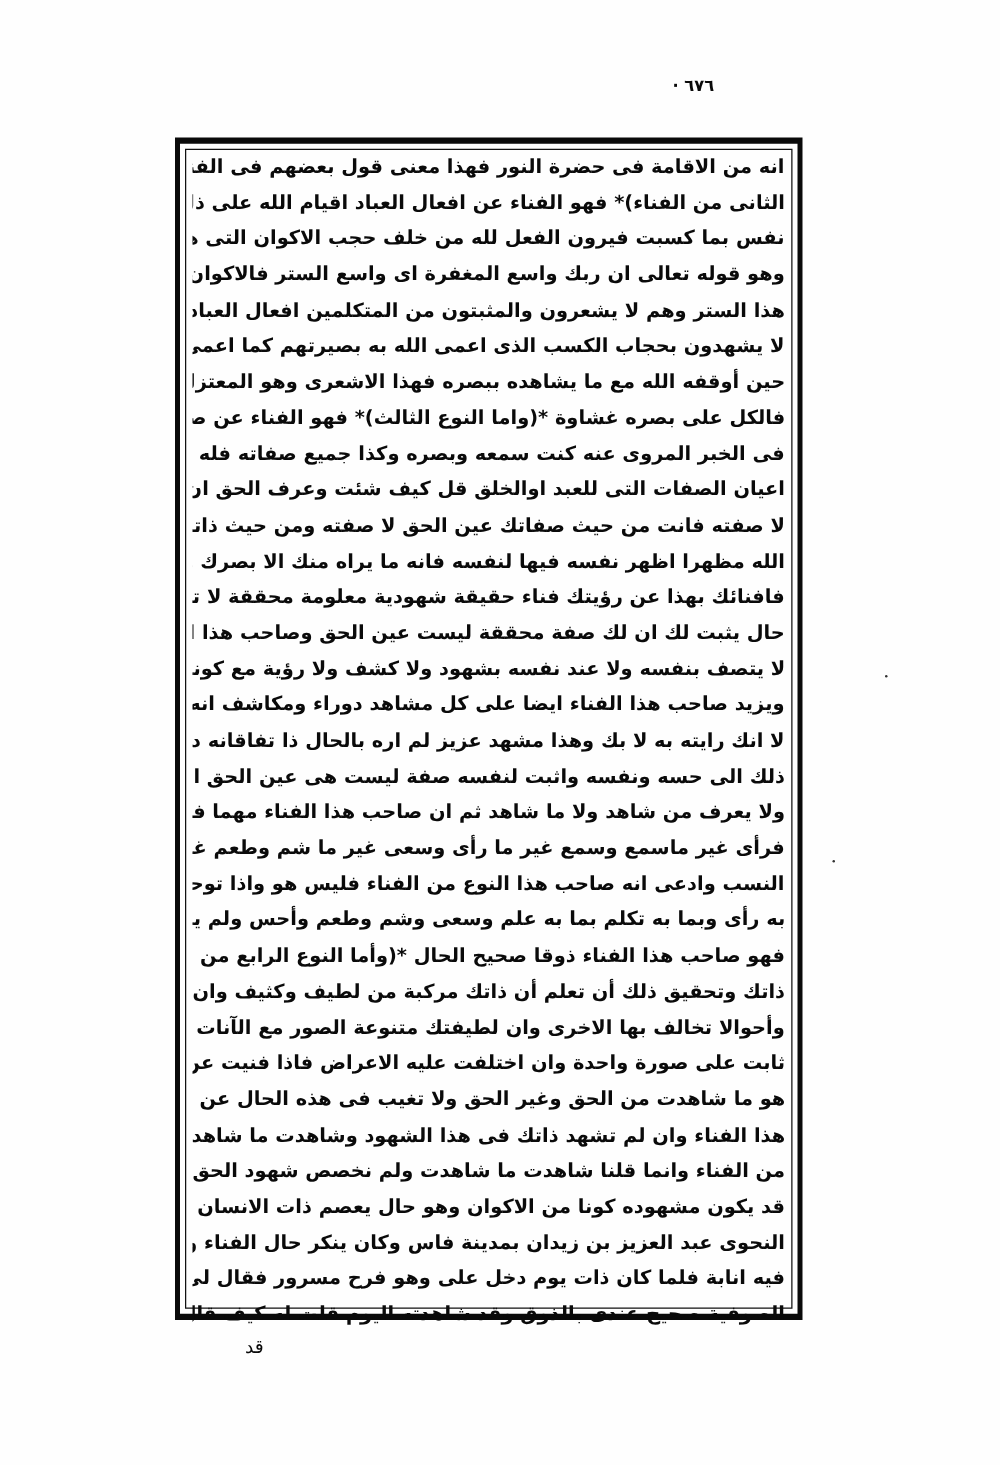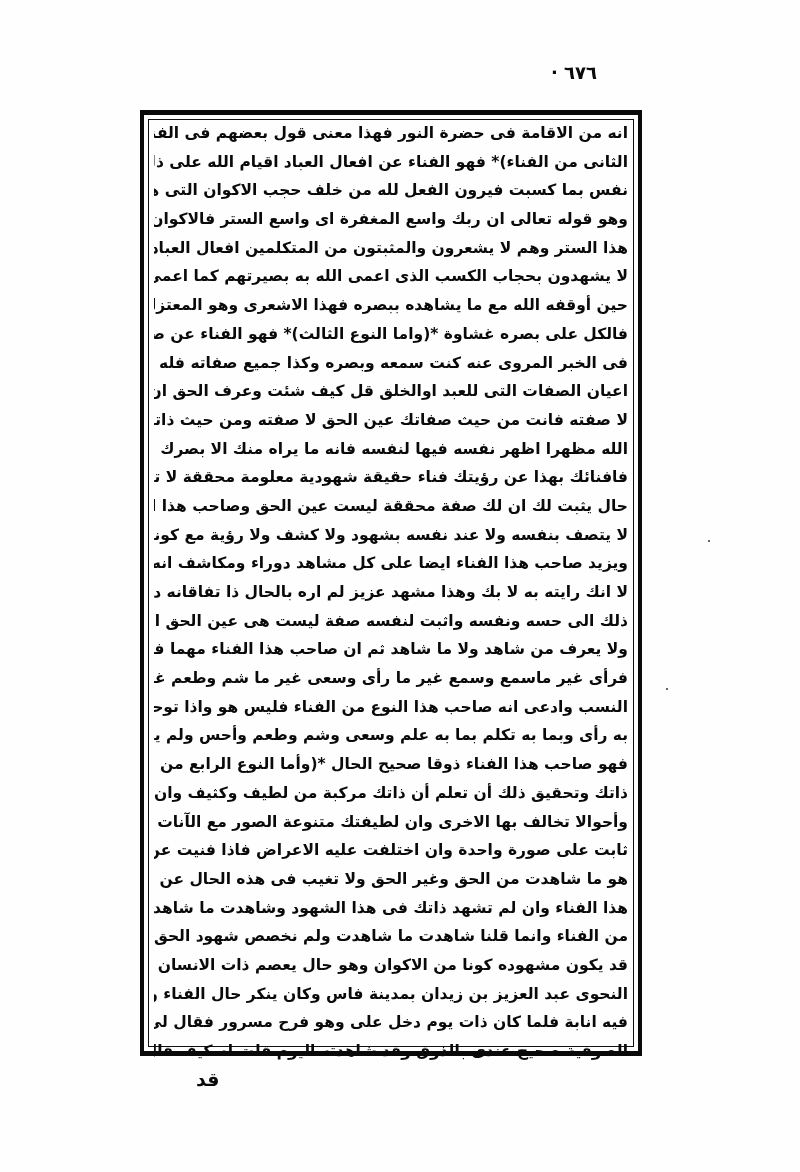--- a/index.html
+++ b/index.html
@@ -21,24 +21,23 @@
       width: 800px; height: 1172px;
       background: #fefefe;
     }
     .page-number {
       position: absolute;
       top: 62px;
       left: 538px;
       width: 70px;
       text-align: left;
       direction: rtl;
-      font-size: 18px;
+      font-size: 13px;
       font-weight: bold;
       letter-spacing: 1px;
-      margin-left: 13px;
     }
     .frame-outer {
       position: absolute;
       left: 140px;
       top: 110px;
       width: 502px;
       height: 946px;
       border: 4px solid #0a0a0a;
       border-top-width: 5px;
       border-bottom-width: 5px;
@@ -67,22 +66,22 @@
       overflow: hidden;
       text-align: justify;
       text-align-last: justify;
       letter-spacing: -0.2px;
     }
     .catchword {
       position: absolute;
       top: 1068px;
       left: 196px;
       direction: rtl;
-      font-size: 19px;
-      font-weight: bold;
+      font-size: 15px;
+      font-weight: normal;
     }
     .margin-dot {
       position: absolute;
       width: 2px; height: 2px;
       background: #333;
       border-radius: 50%;
     }
   </style>
 </head>
 <body>

